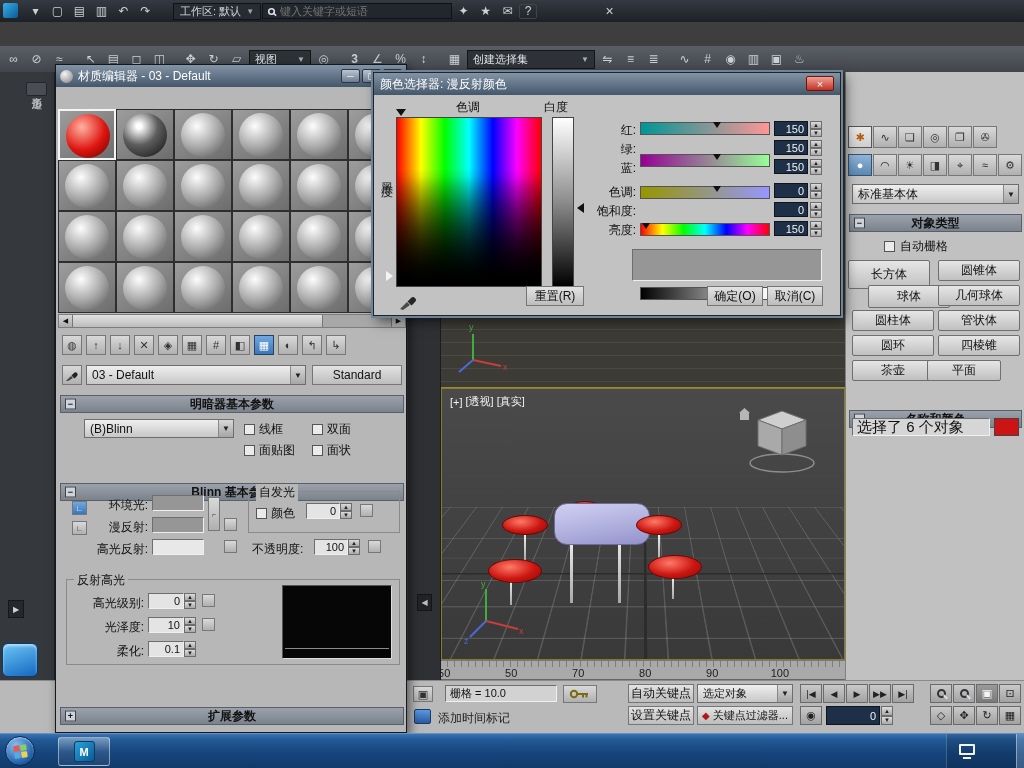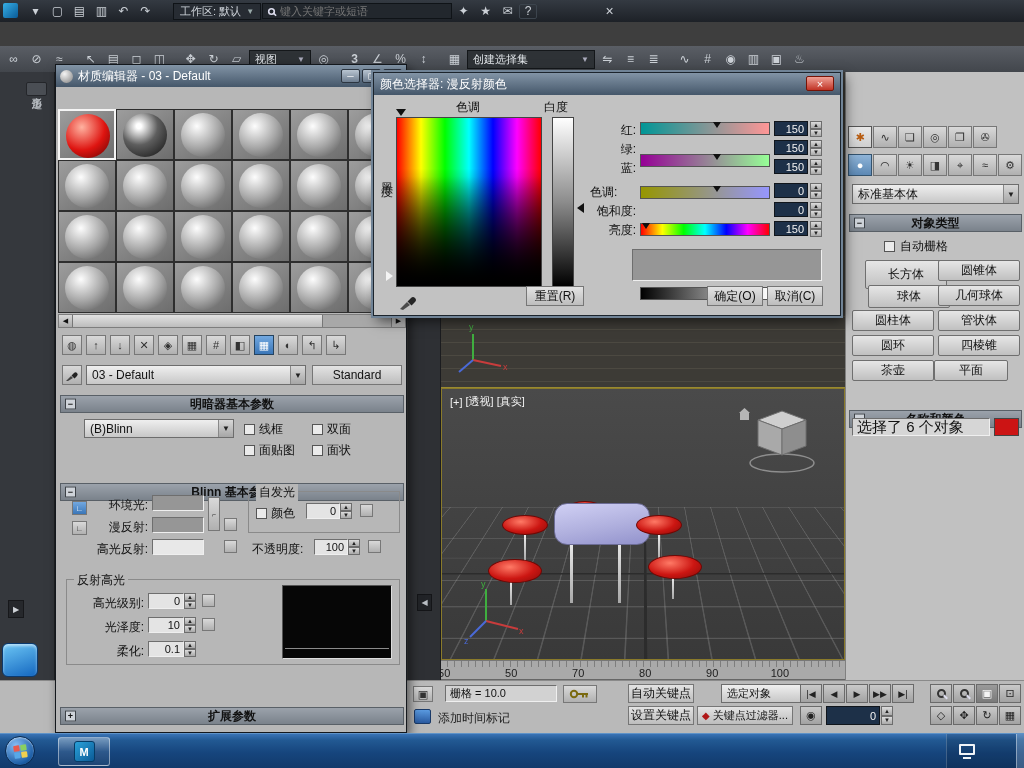--- a/index.html
+++ b/index.html
@@ -214,21 +214,21 @@
     </div>
 
     <div class="rh ab" style="left:3px;top:142px;width:173px;height:18px">
       <span class="pm">−</span>
       <span>对象类型</span>
     </div>
     <div class="ab flex" style="left:38px;top:166px;gap:5px">
       <span class="cb"></span>
       <span>自动栅格</span>
     </div>
-    <div class="objbtn ab" style="left:19px;top:188px;width:82px;height:29px">
+    <div class="objbtn ab" style="left:2px;top:188px;width:82px;height:29px">
         <span>长方体</span>
       </div>
     <div class="objbtn ab" style="left:92px;top:188px;width:82px;height:21px">
         <span>圆锥体</span>
       </div>
     <div class="objbtn ab" style="left:22px;top:213px;width:82px;height:23px">
         <span>球体</span>
       </div>
     <div class="objbtn ab" style="left:92px;top:213px;width:82px;height:21px">
         <span>几何球体</span>
@@ -241,21 +241,21 @@
       </div>
     <div class="objbtn ab" style="left:6px;top:263px;width:82px;height:21px">
         <span>圆环</span>
       </div>
     <div class="objbtn ab" style="left:92px;top:263px;width:82px;height:21px">
         <span>四棱锥</span>
       </div>
     <div class="objbtn ab" style="left:6px;top:288px;width:82px;height:21px">
         <span>茶壶</span>
       </div>
-    <div class="objbtn ab" style="left:88px;top:288px;width:74px;height:21px">
+    <div class="objbtn ab" style="left:81px;top:288px;width:74px;height:21px">
         <span>平面</span>
       </div>
 
     <div class="rh ab" style="left:3px;top:320px;width:173px;height:18px">
       <span class="pm">−</span>
       <span>名称和颜色</span>
     </div>
     <div class="sk ab flex" style="left:6px;top:346px;width:138px;height:18px;padding-left:4px;background:#d6d6d6">
       <span style="font-size:15px">选择了 6 个对象</span>
     </div>
@@ -272,21 +272,21 @@
         <circle cx="5" cy="6" r="3.2" fill="none" stroke="#7a6a10" stroke-width="2"></circle>
         <path d="M8.5 6 H19 M14 6 v3.5 M17.5 6 v3.5" stroke="#7a6a10" stroke-width="2" fill="none"></path>
       </svg>
     </span>
     <div class="btn ab" style="left:628px;top:3px;width:66px;height:19px">
         <span>自动关键点</span>
       </div>
     <div class="btn ab" style="left:628px;top:25px;width:66px;height:19px">
         <span>设置关键点</span>
       </div>
-    <div class="dd ab" style="left:721px;top:3px;width:96px;height:19px">
+    <div class="dd ab" style="left:697px;top:3px;width:96px;height:19px">
       <span style="font-size:11px">选定对象</span>
       <span class="dda">▼</span>
     </div>
     <div class="btn ab" style="left:697px;top:25px;width:96px;height:19px;gap:3px">
       <span style="color:#b01818;font-size:10px">◆</span>
       <span style="font-size:11px">关键点过滤器...</span>
     </div>
 
     <div class="ab flex" style="left:800px;top:3px;gap:1px">
       <span class="navi" style="font-size:9px">|◀</span>
@@ -611,21 +611,21 @@
         <span class="mk" style="left:72px"></span>
       </div>
     <div class="dkf ab" style="left:400px;top:86px;width:34px;height:15px">
         <span>150</span>
       </div>
     <span class="sp ab" style="left:436px;top:86px;height:15px">
         <i>▲</i>
         <i>▼</i>
       </span>
 
-    <span class="ab" style="left:216px;top:111px;width:46px;">色调:</span>
+    <span class="ab" style="left:216px;top:111px;width:46px;text-align:right">色调:</span>
     <div class="bar ab" style="left:266px;top:111px;width:130px;height:13px;background:linear-gradient(to right,#f00,#ff0,#0f0,#0ff,#00f,#f0f,#f00)">
         <span class="mk" style="left:1px"></span>
       </div>
     <div class="dkf ab" style="left:400px;top:110px;width:34px;height:15px">
         <span>0</span>
       </div>
     <span class="sp ab" style="left:436px;top:110px;height:15px">
         <i>▲</i>
         <i>▼</i>
       </span>

